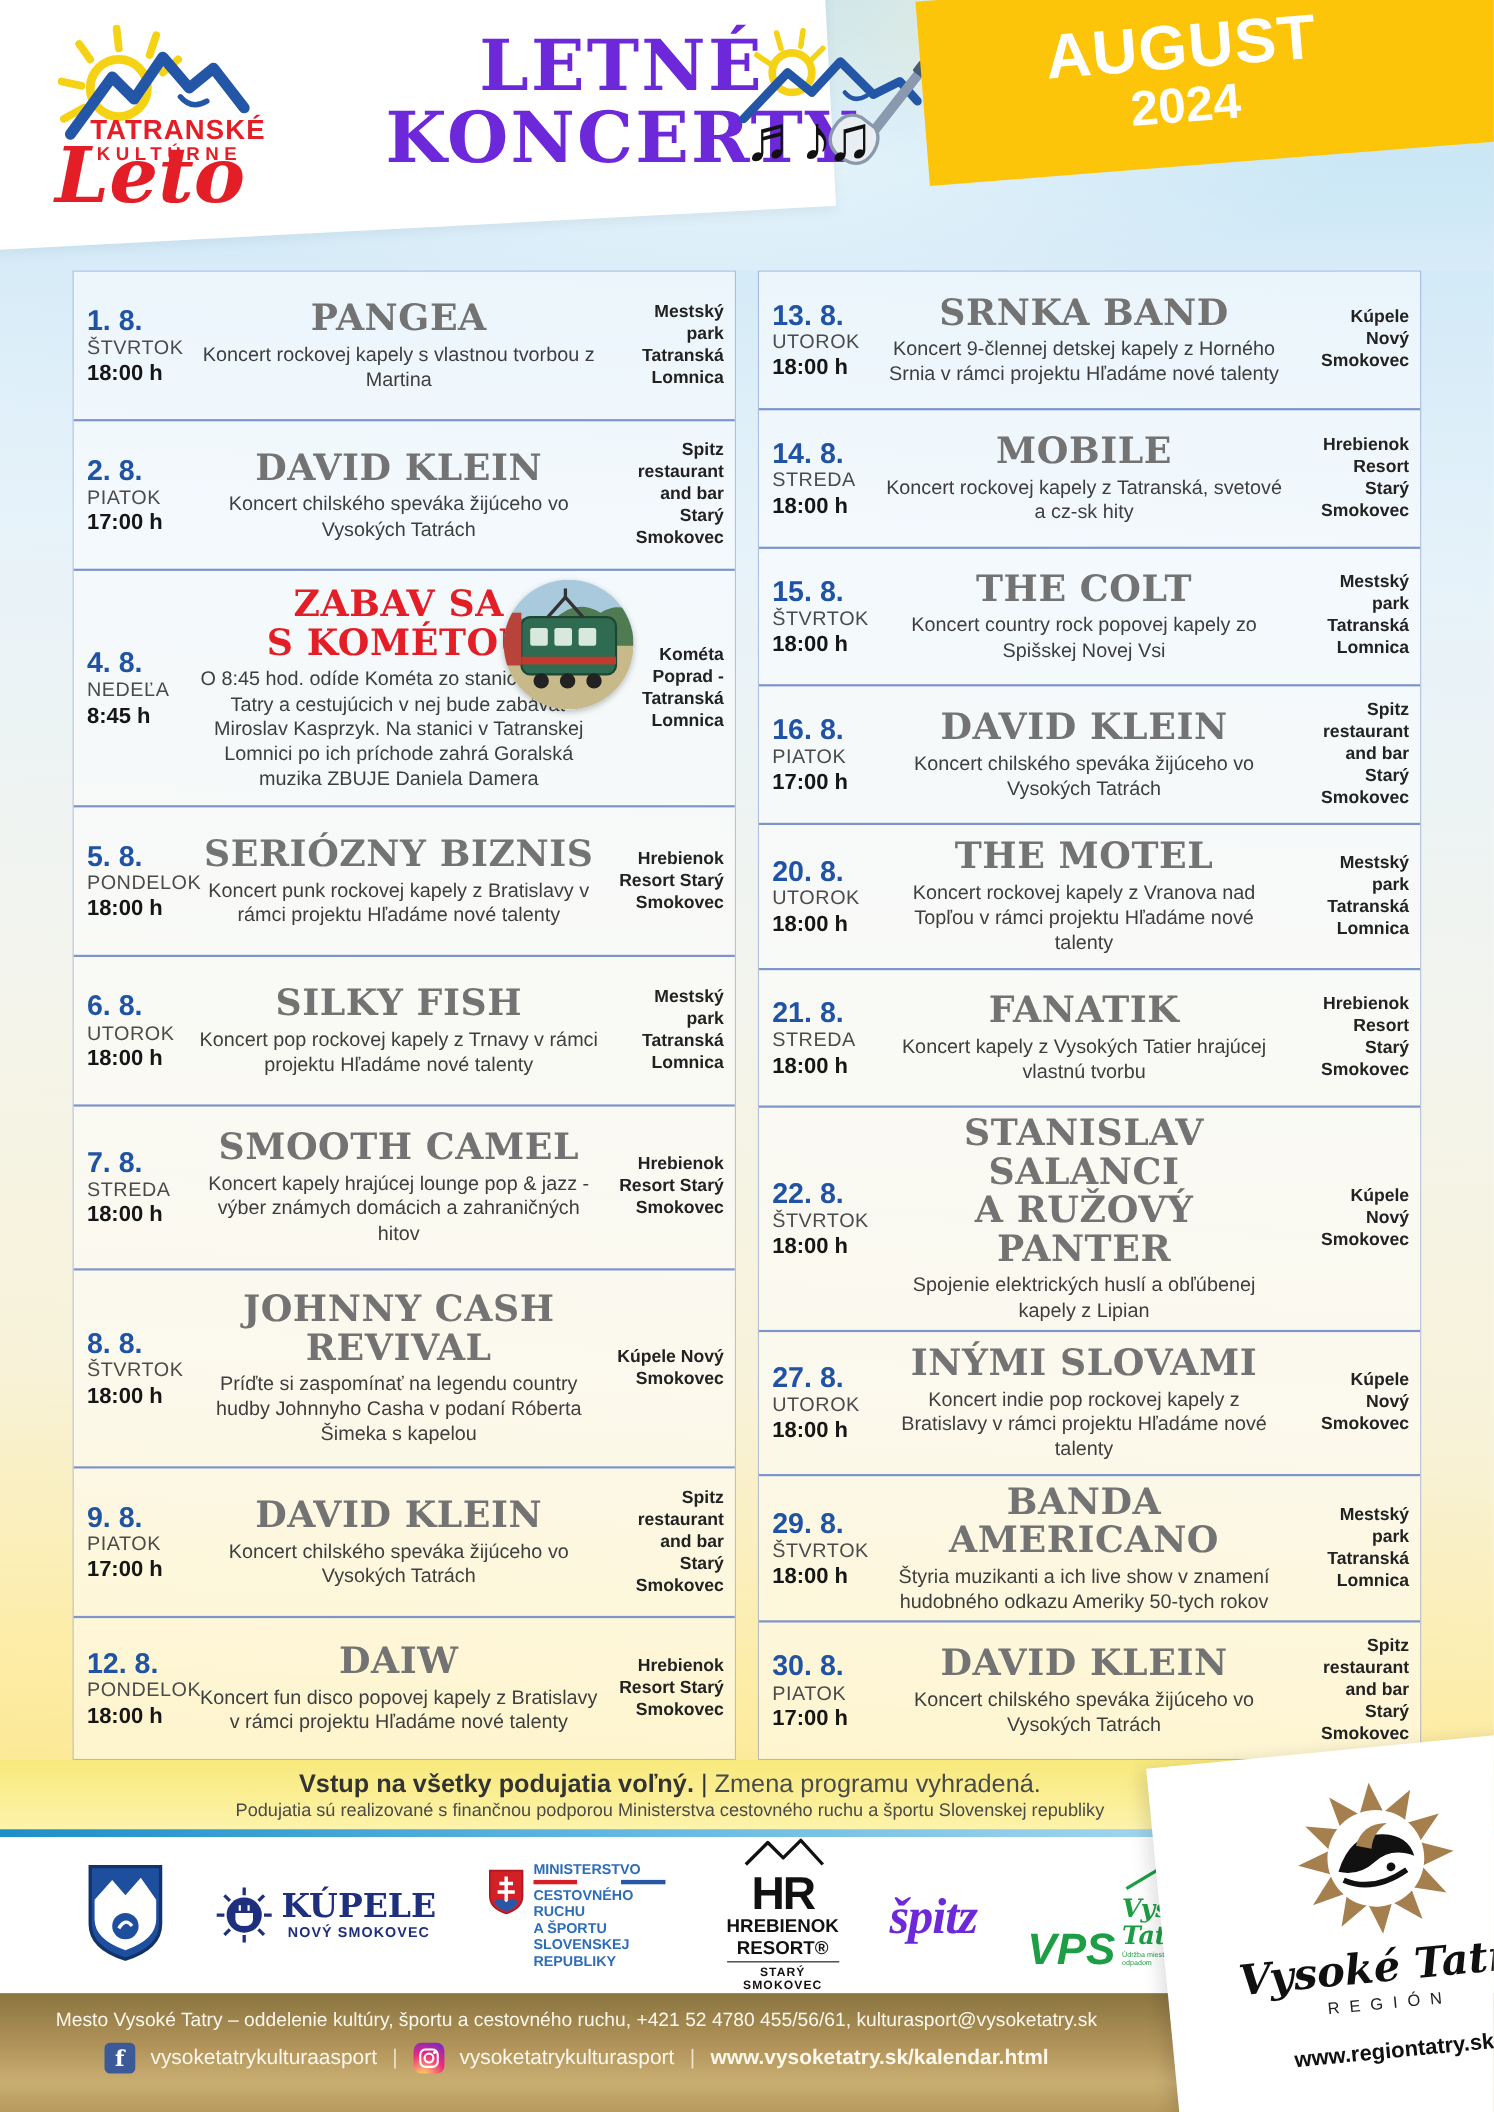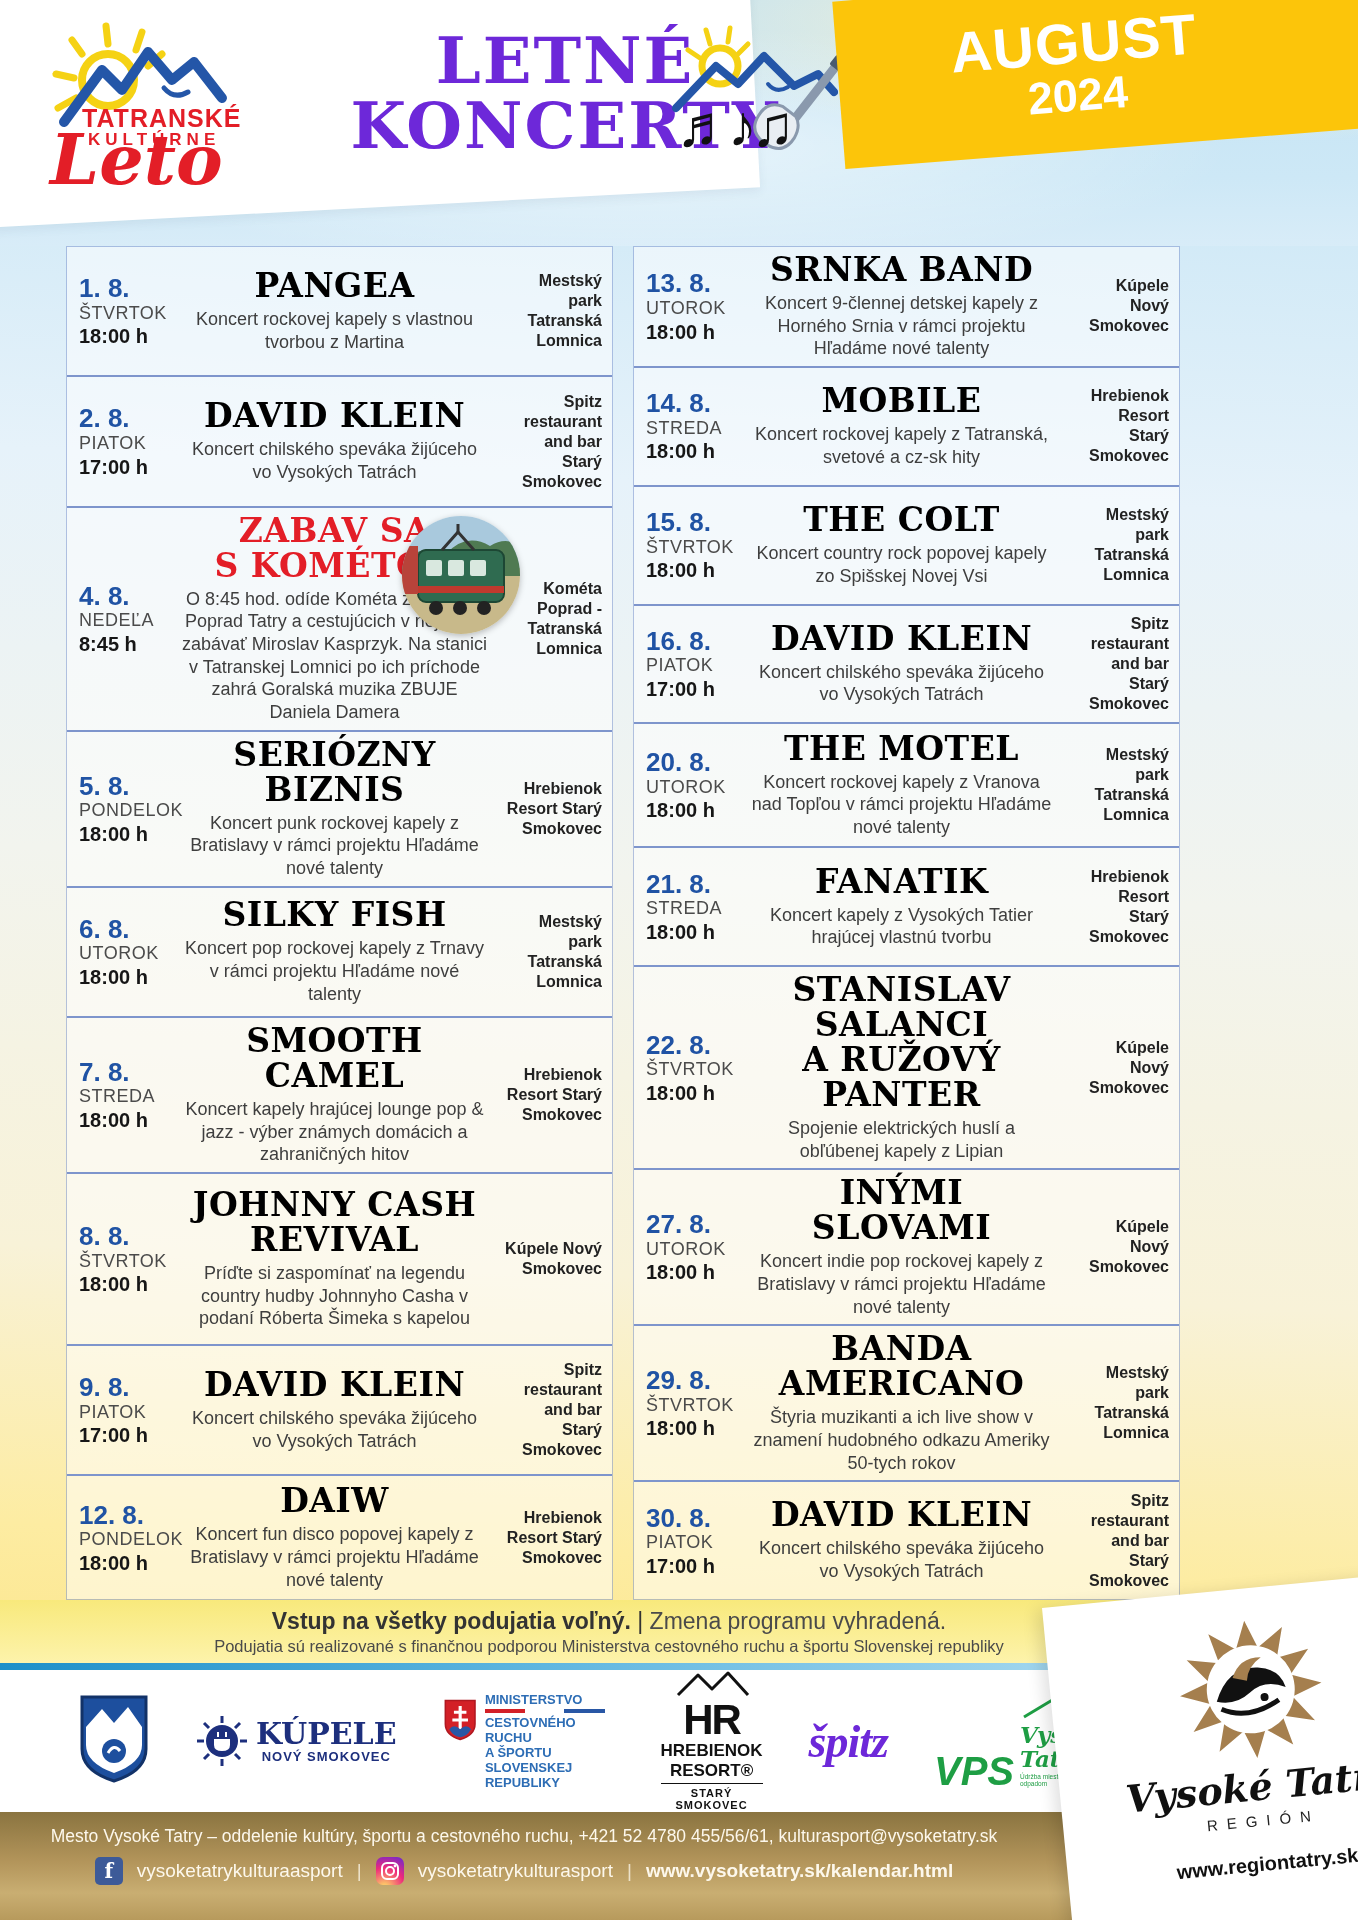--- a/index.html
+++ b/index.html
@@ -25,31 +25,31 @@
     font-family:"DejaVu Serif",serif;font-weight:bold;color:#6d28d9;line-height:1.02;letter-spacing:2px;}
   .main-title .l1,.main-title .l2{font-size:64px;}
   .title-art{position:absolute;left:668px;top:22px;width:170px;height:160px;}
   .title-art .notes{position:absolute;left:8px;top:70px;font-size:58px;color:#111;letter-spacing:-6px;}
   .badge{position:absolute;left:838px;top:-20px;width:545px;height:168px;background:#fcc50a;
     transform:rotate(-4.5deg);display:flex;flex-direction:column;justify-content:center;align-items:center;
     padding-right:70px;box-sizing:border-box;z-index:3;}
   .badge .month{color:#fff;font-weight:900;font-size:57px;letter-spacing:1px;line-height:1;}
   .badge .year{color:#fff;font-weight:900;font-size:45px;line-height:1.05;}
   
-  .cols{position:absolute;left:66px;top:246px;width:1114px;height:1354px;display:flex;gap:20px;}
+  .cols{position:absolute;left:66px;top:246px;width:1226px;height:1354px;display:flex;gap:20px;}
   .col{flex:1;display:flex;flex-direction:column;border:1px solid rgba(125,150,205,.55);}
   .row{display:grid;grid-template-columns:94px 1fr 106px;gap:8px;align-items:center;
     padding:6px 10px 6px 12px;background:rgba(255,255,255,.52);position:relative;}
   .col .row + .row{border-top:2px solid #7e95cc;}
   .when{align-self:center;}
   .date{color:#2053a4;font-weight:bold;font-size:26px;line-height:1.1;}
   .day{color:#4b4b4b;font-size:18px;letter-spacing:.5px;line-height:1.2;}
   .time{color:#161616;font-weight:bold;font-size:20px;line-height:1.2;}
   .what{text-align:center;}
-  .title{font-family:"DejaVu Serif",serif;font-weight:bold;color:#000000;font-size:33px;line-height:1.06;letter-spacing:.5px;}
+  .title{font-family:"DejaVu Serif",serif;font-weight:bold;color:#737373;font-size:33px;line-height:1.06;letter-spacing:.5px;}
   .title.red{color:#e31e27;}
   .desc{color:#3e3e3e;font-size:18px;line-height:1.26;margin:4px auto 0;max-width:420px;}
   .where{text-align:right;color:#222;font-weight:bold;font-size:16px;line-height:1.25;}
   .media-circle{position:absolute;right:92px;top:8px;width:118px;height:118px;border-radius:50%;
     overflow:hidden;box-shadow:0 2px 6px rgba(0,0,0,.25);z-index:2;}
   
   .notice{position:absolute;left:0;top:1600px;width:1358px;height:63px;
     background:linear-gradient(180deg,#f8e97c,#fdf3ab);text-align:center;
     box-sizing:border-box;padding:8px 150px 0 10px;}
   .notice .l1{font-size:23px;color:#333;}

